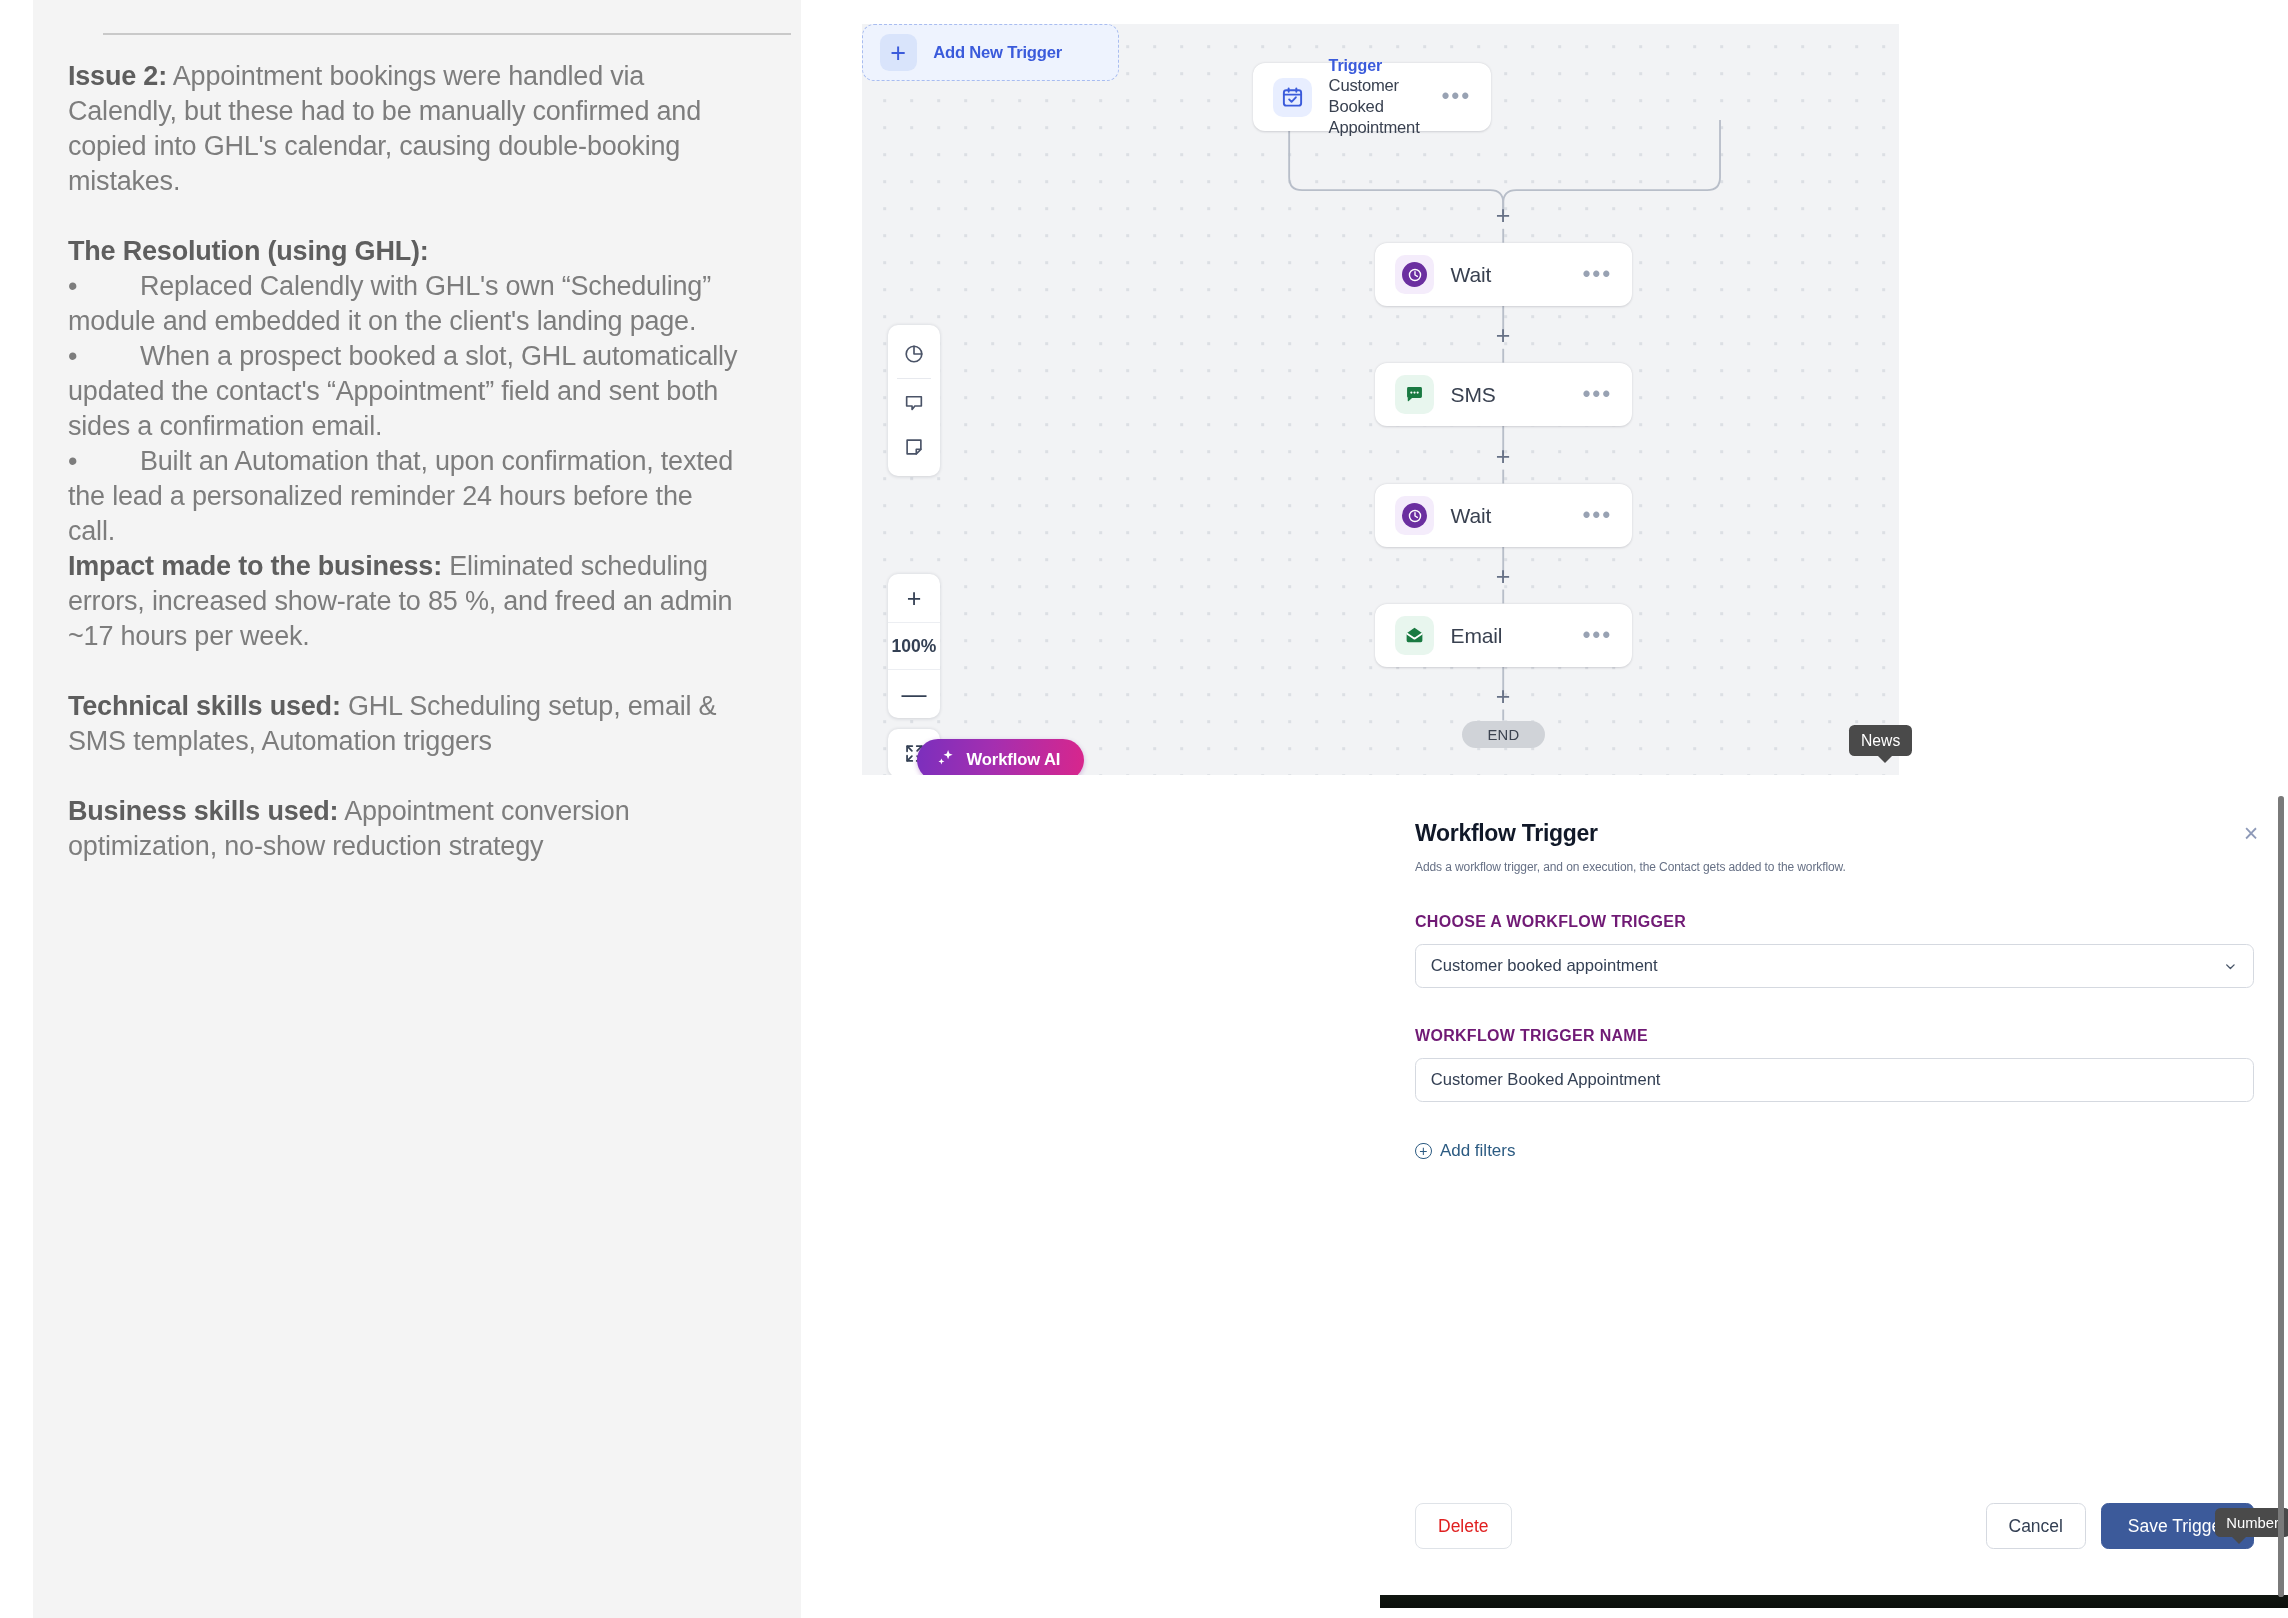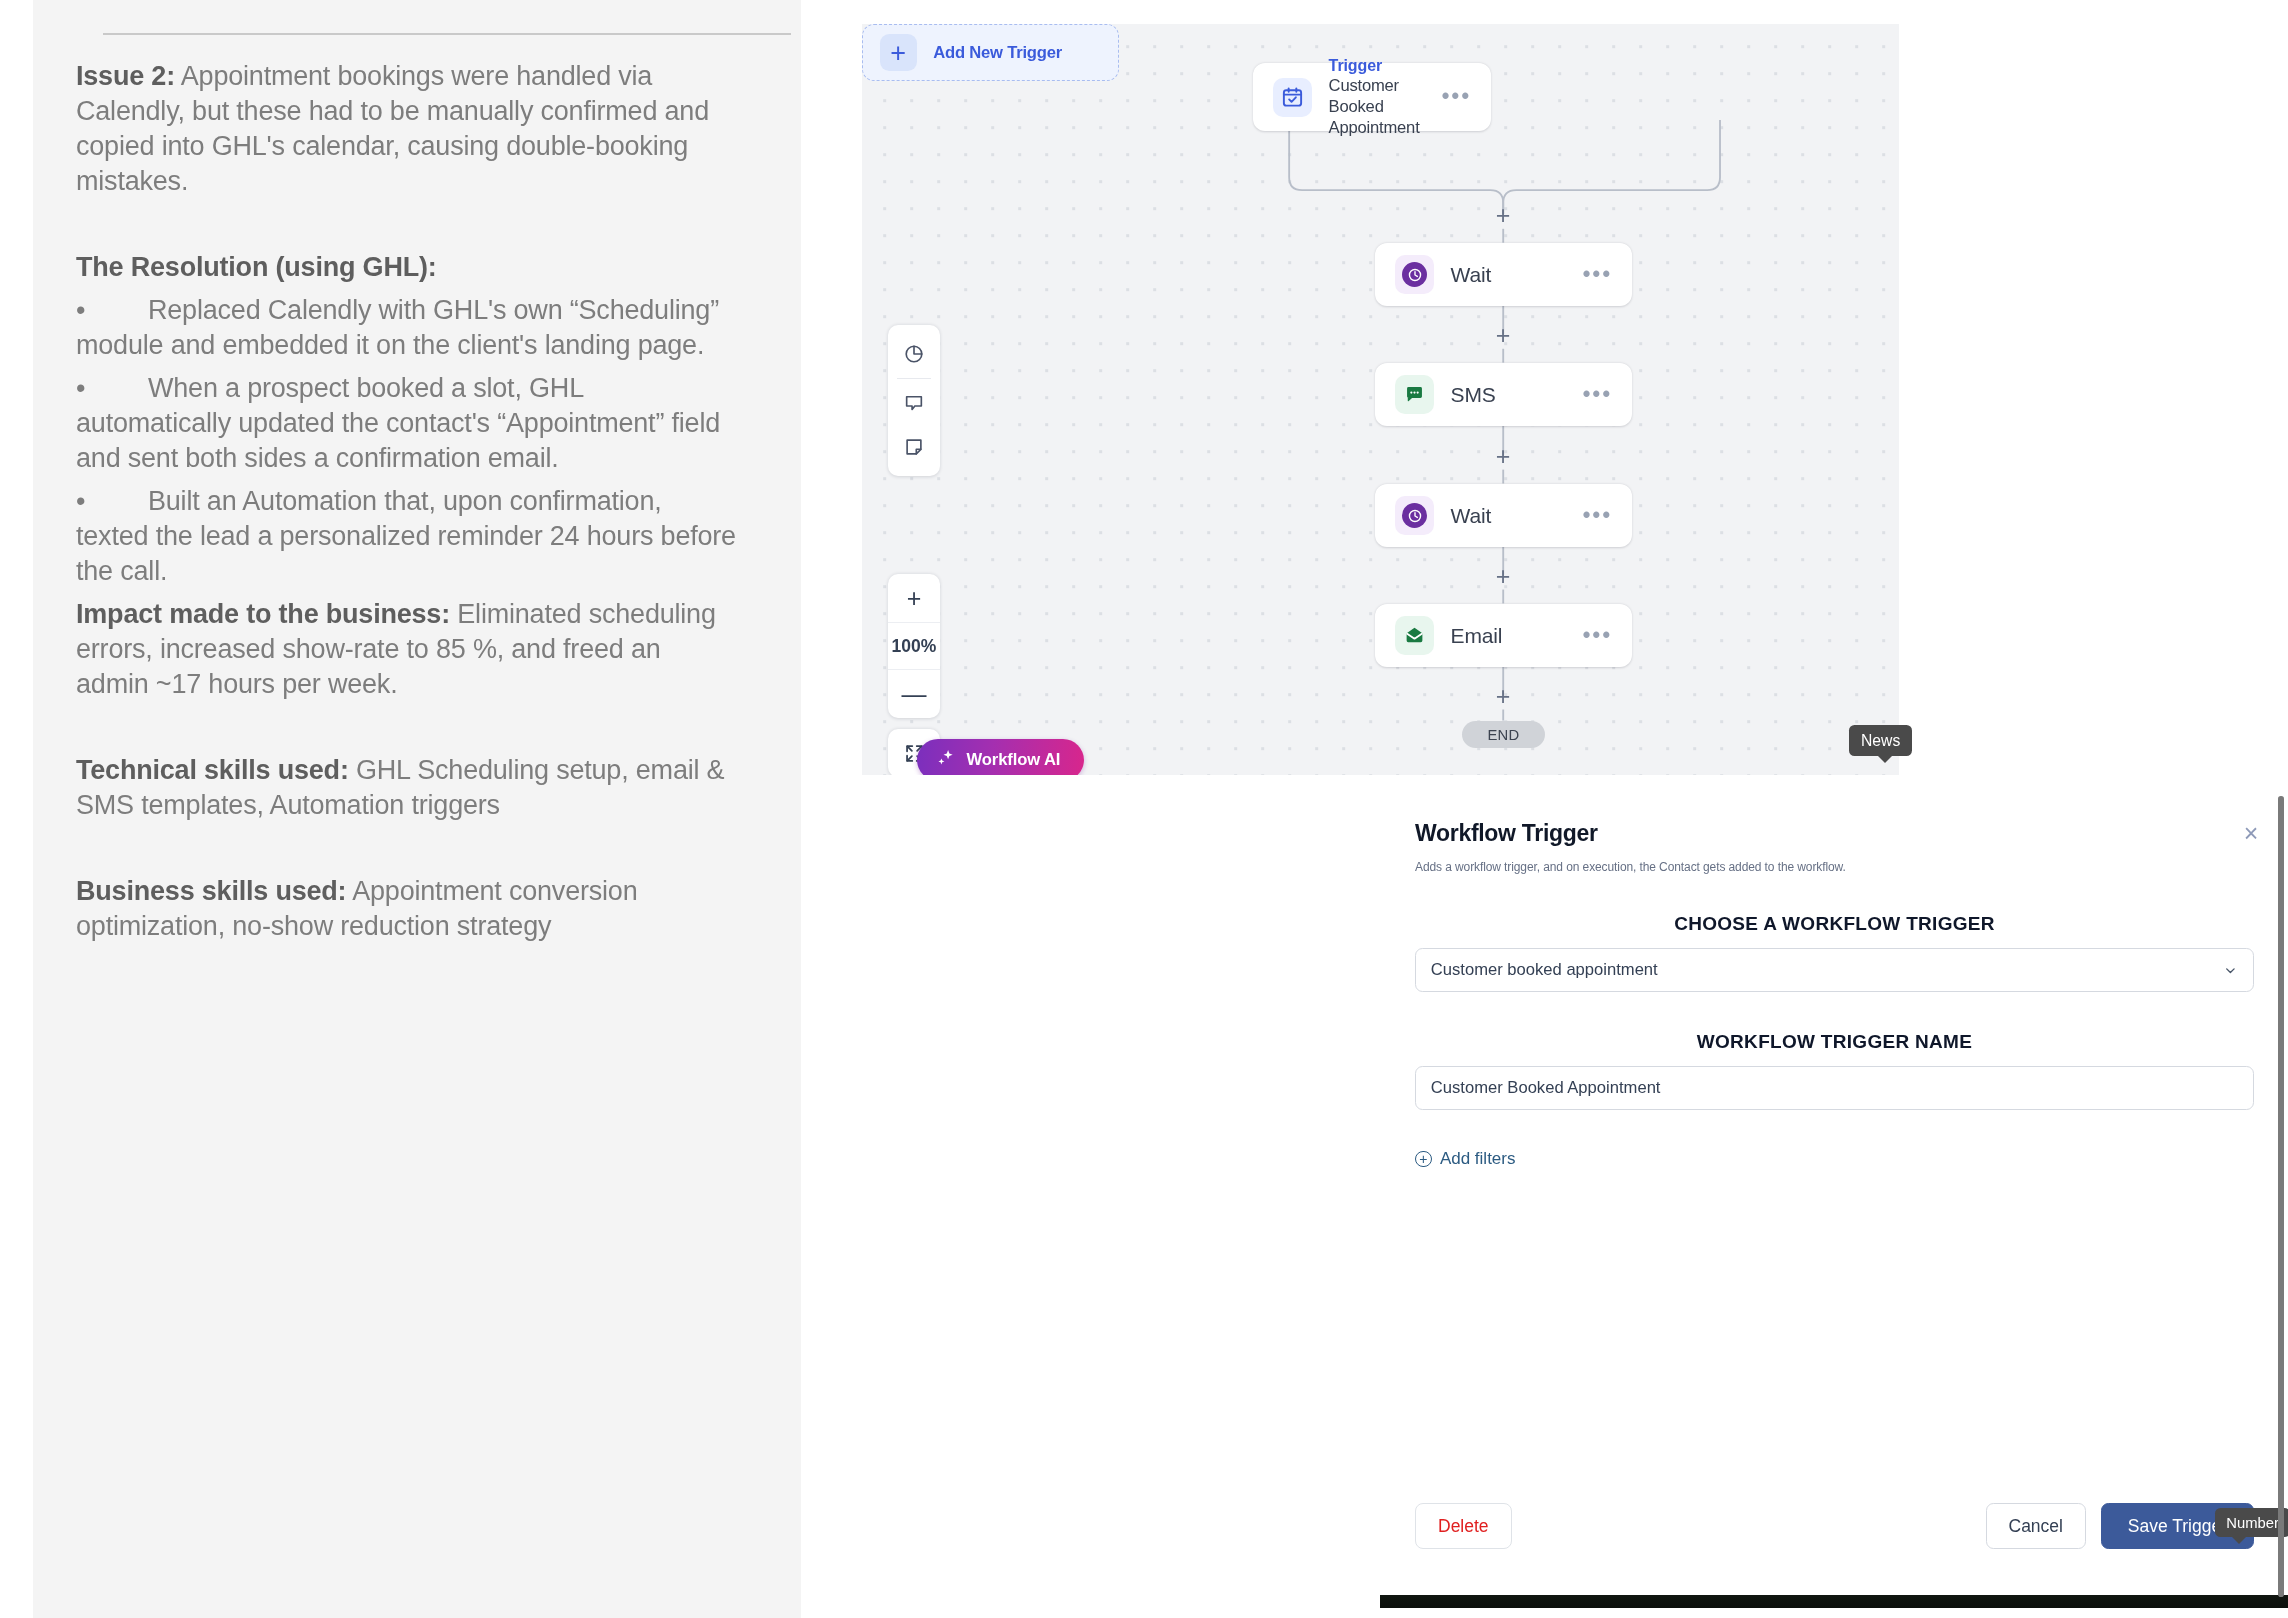--- a/index.html
+++ b/index.html
@@ -18,21 +18,21 @@
   }
   .doc-inner { padding: 33px 55px 0 35px; }
   .doc-rule {
     width: 688px; height: 1.8px; background: #c9c9c9; margin: 0 0 24px 35px;
   }
   .doc-body {
     font-size: 27px; line-height: 35px; color: #7d7d7d;
     font-family: "Liberation Sans", sans-serif; font-weight: 300;
     letter-spacing: -0.2px;
   }
-  .doc-body p { margin: 8px; }
+  .doc-body p { margin: 0; }
   .doc-body .sp { height: 35px; }
   .doc-body b, .doc-body .hd {
     color: #5e5e5e; font-weight: bold;
   }
   .bullet-line { display: block; }
   .bullet-line .b { display: inline-block; width: 72px; }
 
   
   .app { position: absolute; left: 801px; top: 0; width: 1488px; height: 1619px; background:#ffffff; }
 
@@ -148,22 +148,22 @@
   }
   .drawer-pad { padding: 24px 35px 0 35px; }
   .drawer-title { font-size: 23px; color:#101828; font-weight:bold; letter-spacing:-0.3px; }
   .drawer-sub { font-size: 12px; color:#667085; margin-top: 13px; letter-spacing:-0.1px; }
   .close-x {
     position:absolute; right: 26px; top: 26px; width: 24px; height: 24px;
     color:#8e9ab8; font-size: 25px; line-height: 22px; text-align:center; cursor:pointer;
     font-weight: 300;
   }
   .fld-label {
-    font-size: 19px; font-weight: bold; color:#0f172a;
-    letter-spacing: 0.3px; margin-top: 39px; text-align: center;
+    font-size: 16px; font-weight: bold; color:#701a75;
+    letter-spacing: 0.3px; margin-top: 39px;
   }
   .fld {
     margin-top: 13px; height: 44px; border:0.9px solid #d5d9e0; border-radius: 7.4px;
     background:#fff; display:flex; align-items:center; padding: 0 14.8px;
     font-size: 16.6px; color:#344054;
   }
   .fld .caret { margin-left:auto; color:#475467; font-size:15.7px; line-height:9.2px; }
   .add-filters {
     margin-top: 39px; display:inline-flex; align-items:center; gap:8.3px;
     color:#2c5b82; font-size: 17px; cursor:pointer;

